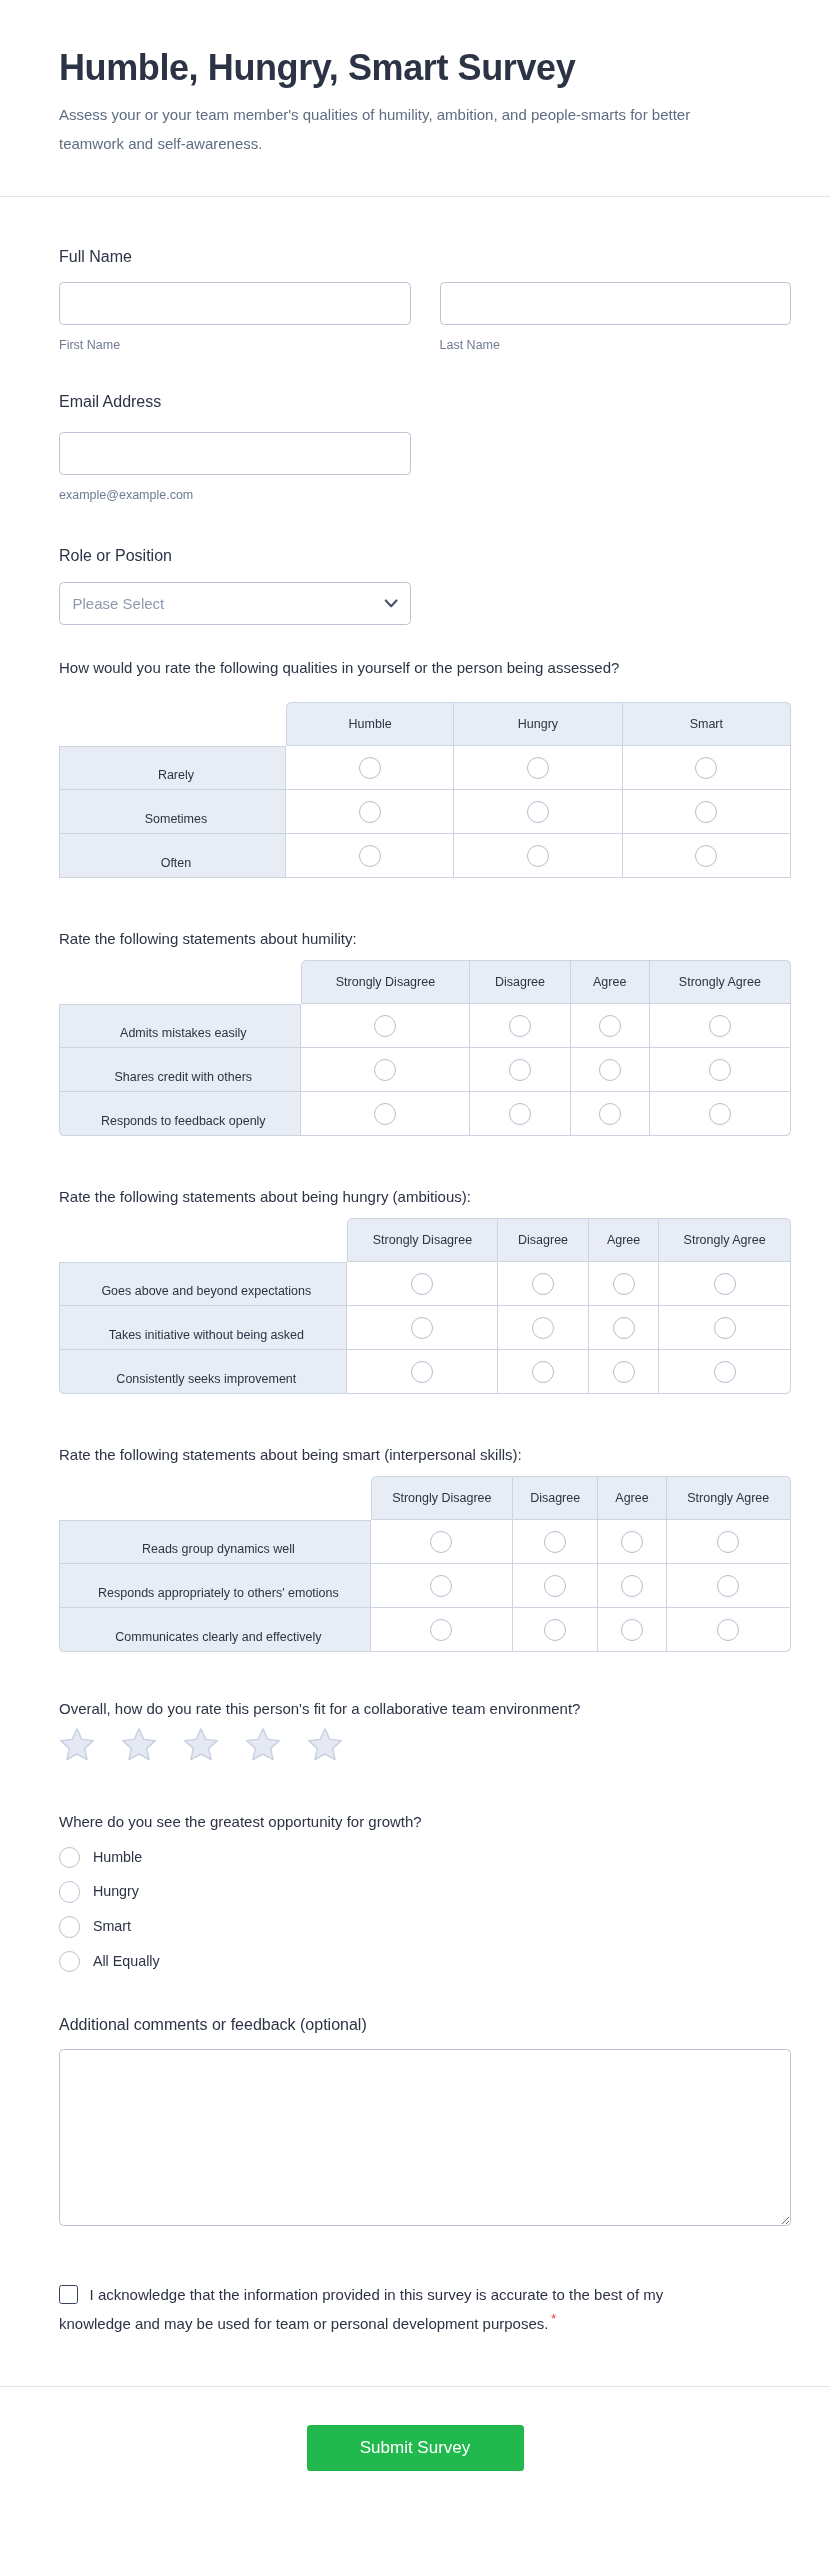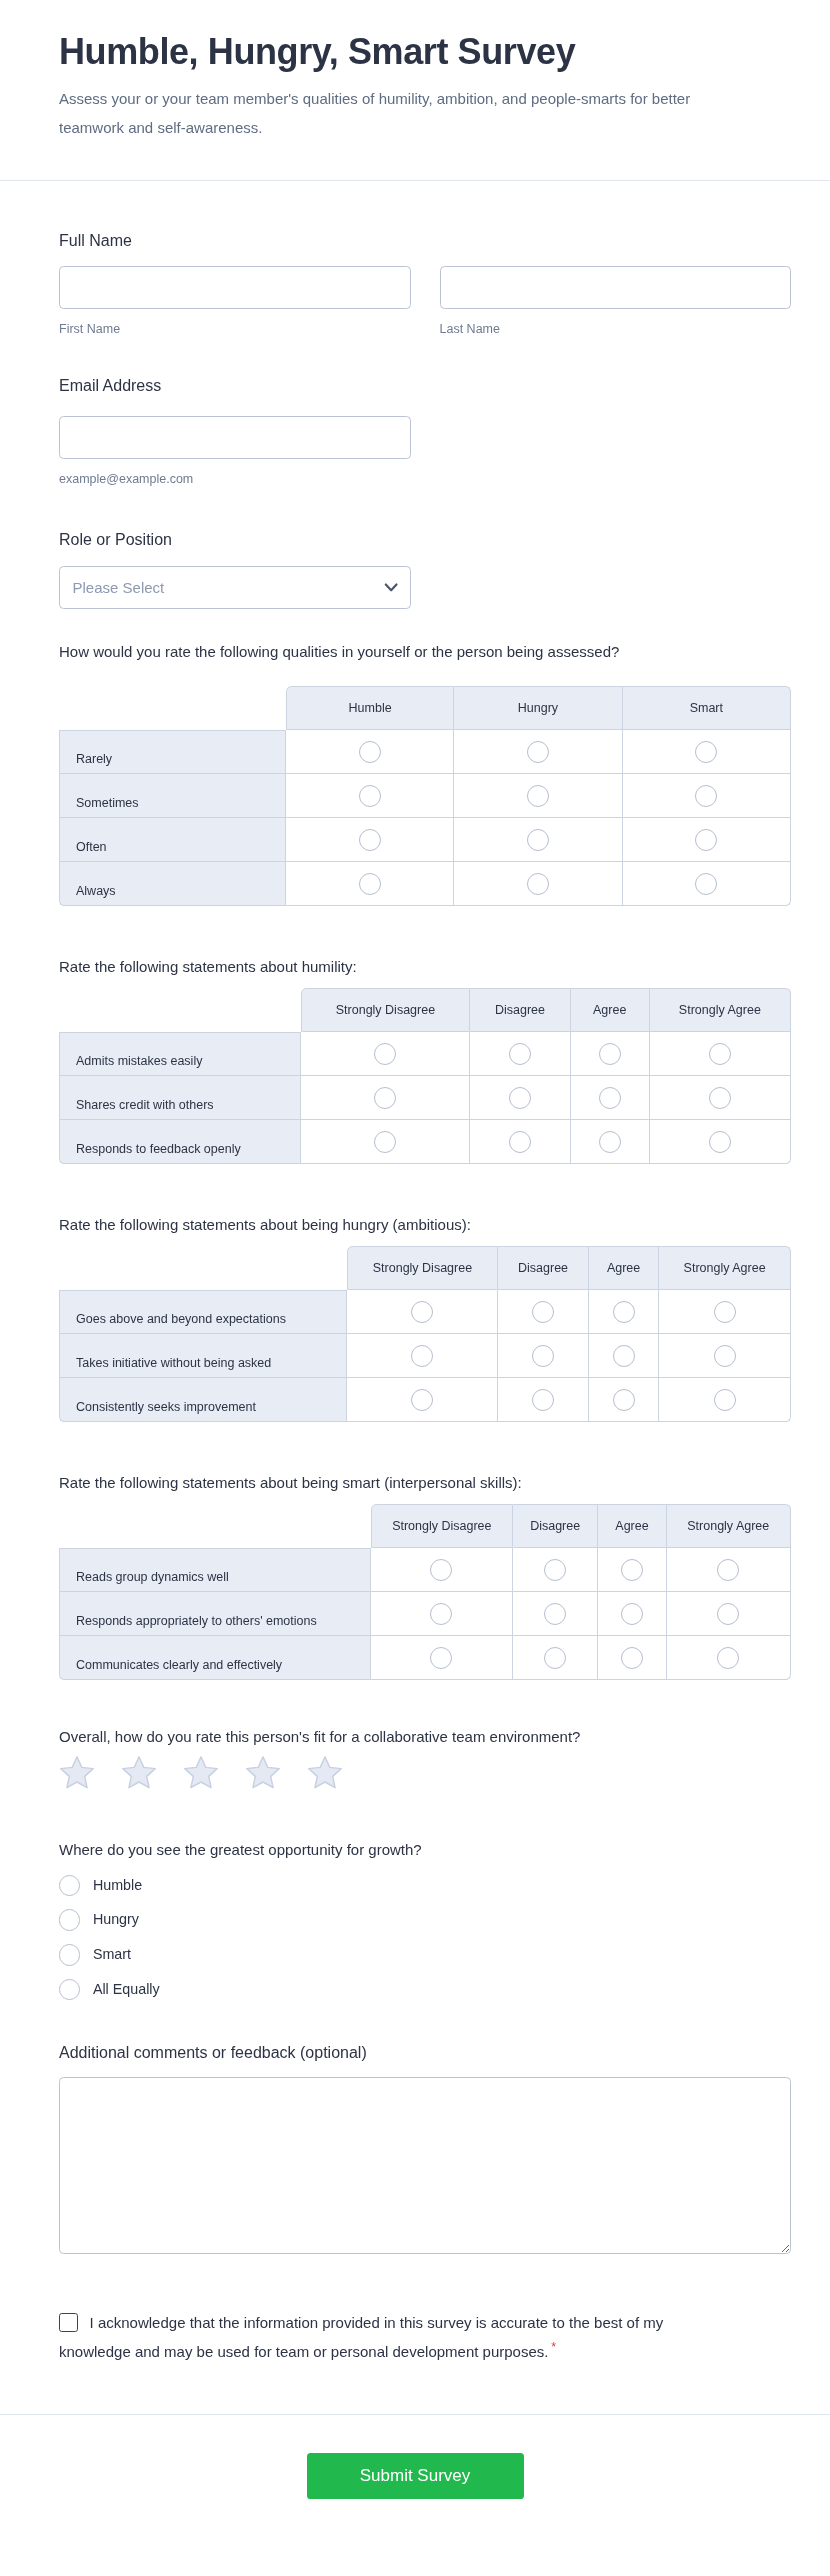--- a/index.html
+++ b/index.html
@@ -21,21 +21,21 @@
   }
   *{box-sizing:border-box;margin:0;padding:0;}
   html,body{background:#ffffff;}
   body{
     width:830px;
     min-height:2576px;
     margin:0 auto;
     font-family:"Liberation Sans", sans-serif;
     color:var(--text-navy);
   }
-  .header{padding:34px 39px 0 59px;}
+  .header{padding:50px 39px 0 59px;}
   .form-title{
     font-size:36px;
     font-weight:700;
     line-height:36px;
     letter-spacing:-0.4px;
     color:var(--text-navy);
   }
   .form-subtitle{
     margin-top:14.3px;
     max-width:679px;
@@ -138,21 +138,21 @@
     text-align:center;
     border-top:0.9px solid var(--table-border);
     border-right:0.9px solid var(--table-border);
     border-bottom:0.9px solid var(--table-border);
     padding:0 5.4px;
   }
   th.opt.first{border-left:0.9px solid var(--table-border);border-top-left-radius:5.4px;}
   th.opt.last{border-top-right-radius:5.4px;}
   td.rowlabel{
     background:var(--matrix-bg);
-    text-align:left;
+    text-align:center;
     padding:14px 9px 0 16px;
     border-left:0.9px solid var(--table-border);
     border-right:0.9px solid var(--table-border);
     border-bottom:0.9px solid var(--table-border);
   }
   tr.first-row td.rowlabel{border-top:0.9px solid var(--table-border);}
   tr.last-row td.rowlabel{border-bottom-left-radius:5.4px;}
   td.cell{
     background:#fff;
     text-align:center;
@@ -323,26 +323,20 @@
                 <td class="cell last"><span class="mradio"></span></td>
               </tr>
               <tr>
                 <td class="rowlabel">Sometimes</td>
                 <td class="cell"><span class="mradio"></span></td>
                 <td class="cell"><span class="mradio"></span></td>
                 <td class="cell last"><span class="mradio"></span></td>
               </tr>
               <tr>
                 <td class="rowlabel">Often</td>
-                <td class="cell"><span class="mradio"></span></td>
-                <td class="cell"><span class="mradio"></span></td>
-                <td class="cell last"><span class="mradio"></span></td>
-              </tr>
-              <tr class="last-row">
-                <td class="rowlabel">Always</td>
                 <td class="cell"><span class="mradio"></span></td>
                 <td class="cell"><span class="mradio"></span></td>
                 <td class="cell last"><span class="mradio"></span></td>
               </tr>
             </tbody>
           </table>
         </div>
         <div class="matrix-block">
           <div class="question">Rate the following statements about humility:</div>
           <table class="matrix-table">

